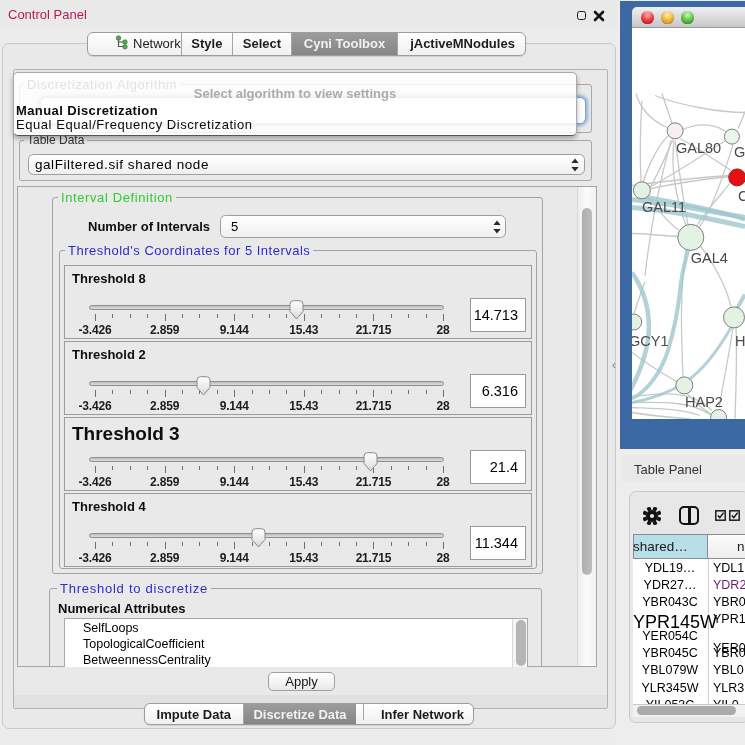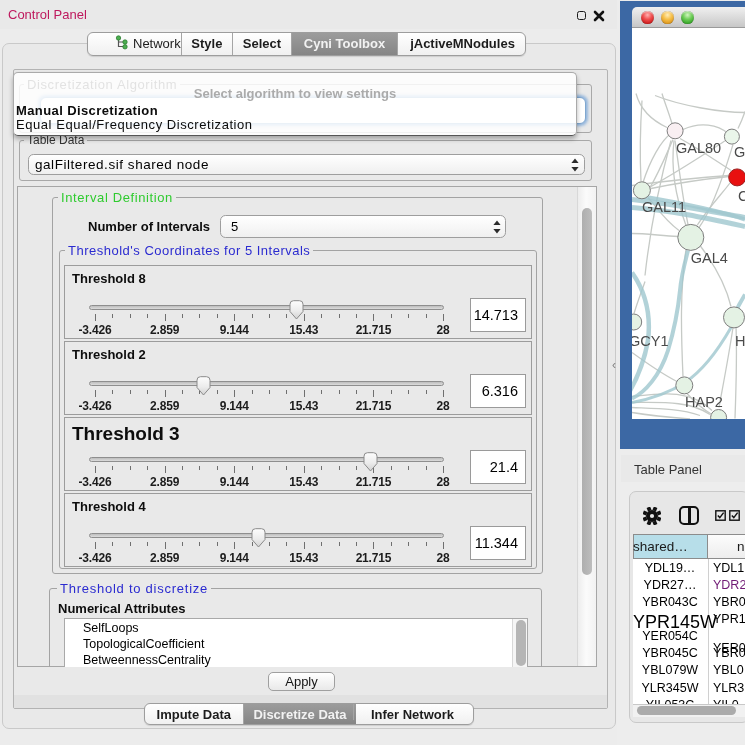--- a/index.html
+++ b/index.html
@@ -226,21 +226,21 @@
       <div class="ab" style="left:83px;top:637px;font-size:12.5px;color:#000;">TopologicalCoefficient</div>
       <div class="ab" style="left:83px;top:653px;font-size:12.5px;color:#000;">BetweennessCentrality</div>
       <div class="ab" style="left:512px;top:619px;width:15px;height:58px;background:#f5f5f5;border-left:1px solid #d8d8d8;"></div>
       <div class="ab" style="left:516px;top:620px;width:10px;height:46px;background:#b5b5b5;border-radius:5px;"></div>
     </div>
   </div>
 <div class="ab" style="left:268px;top:672px;width:67px;height:19px;border:1px solid #9f9f9f;border-radius:5px;background:linear-gradient(#ffffff,#e9e9e9);font-size:13px;color:#141414;text-align:center;line-height:18px;">Apply</div>
 <div style="position:absolute;left:143.5px;top:703px;width:330.5px;height:22px;border:1px solid #9d9d9d;border-radius:6px;background:linear-gradient(#ffffff,#f0f0f0);box-shadow:0 1px 1px rgba(0,0,0,0.12);overflow:hidden;box-sizing:border-box;">
     <div style="position:absolute;left:0.0px;top:0;width:98.5px;height:22px;color:#1c1c1c;font-size:13px;font-weight:bold;text-align:center;line-height:21px;box-sizing:border-box;">Impute Data</div>
     <div style="position:absolute;left:98.5px;top:0;width:113px;height:22px;background:linear-gradient(#9c9c9c,#838383);border-left:1px solid #a5a5a5;color:#f2f2f2;font-size:13px;font-weight:bold;text-align:center;line-height:21px;box-sizing:border-box;">Discretize Data</div>
-    <div style="position:absolute;left:208px;top:0;width:119px;height:16px;border-left:1px solid #a5a5a5;color:#1c1c1c;font-size:13px;font-weight:bold;text-align:center;line-height:21px;box-sizing:border-box;">Infer Network</div>
+    <div style="position:absolute;left:218px;top:0;width:119px;height:16px;border-left:1px solid #a5a5a5;color:#1c1c1c;font-size:13px;font-weight:bold;text-align:center;line-height:21px;box-sizing:border-box;">Infer Network</div>
   </div>
 <div class="ab" style="left:13px;top:72px;width:564px;height:64px;background:rgba(255,255,255,0.84);border:1px solid #aaa;border-bottom:1px solid #555;border-radius:5px;box-shadow:0 3px 5px rgba(0,0,0,0.3);z-index:50;"></div>
 <div class="ab" style="left:13px;top:86px;width:564px;text-align:center;font-size:13px;font-weight:bold;color:#ababab;z-index:51;">Select algorithm to view settings</div>
 <div class="ab" style="left:16px;top:102.5px;font-size:13px;font-weight:bold;letter-spacing:0.4px;color:#0b0b0b;z-index:51;">Manual Discretization</div>
 <div class="ab" style="left:16px;top:116.5px;font-size:13px;letter-spacing:0.55px;color:#0b0b0b;z-index:51;">Equal Equal/Frequency Discretization</div>
 <div class="ab" style="left:612px;top:358px;font-size:12px;color:#858585;">‹</div>
 <div class="ab" style="left:620px;top:1px;width:125px;height:448px;background:#3c68a4;"></div>
 <div class="ab" style="left:632px;top:7px;width:113px;height:20.5px;background:linear-gradient(#f0f0f0,#c7c7c7);border-top-left-radius:5px;border-bottom:1px solid #9a9a9a;"></div>
 <div class="ab" style="left:641.0px;top:11px;width:12.6px;height:12.6px;border-radius:50%;background:radial-gradient(circle at 50% 30%, #ffb2b2 0%, #f05050 40%, #d02020 75%, #a81414 100%);box-shadow:inset 0 1px 1px rgba(255,255,255,0.6), inset 0 0 1px rgba(0,0,0,0.55);"></div>
 <div class="ab" style="left:661.0px;top:11px;width:12.6px;height:12.6px;border-radius:50%;background:radial-gradient(circle at 50% 30%, #ffedb8 0%, #f6c04a 40%, #e09a20 75%, #b87a12 100%);box-shadow:inset 0 1px 1px rgba(255,255,255,0.6), inset 0 0 1px rgba(0,0,0,0.55);"></div>

